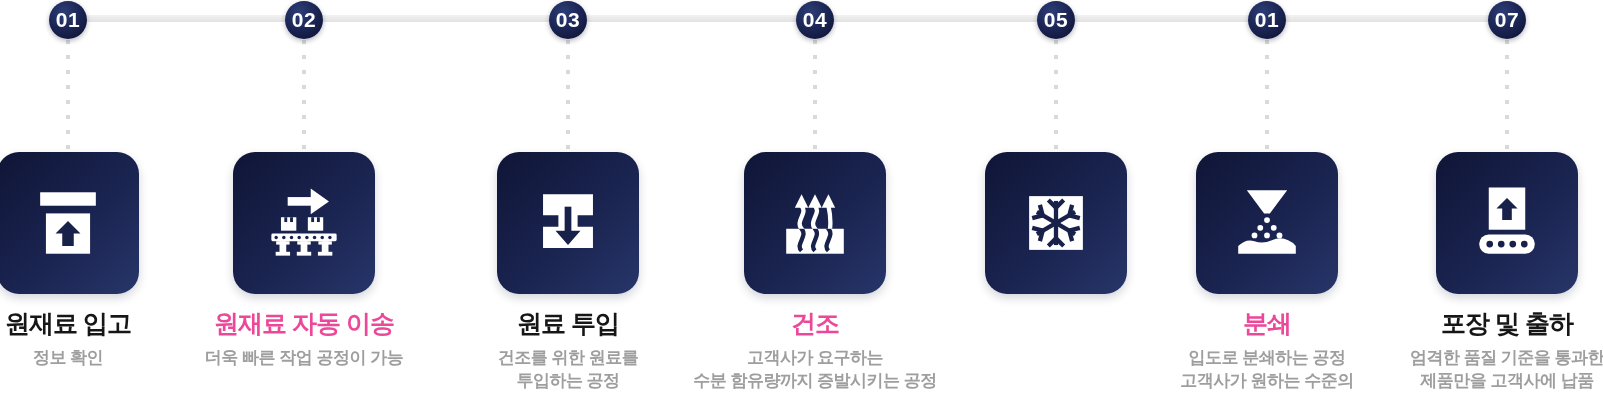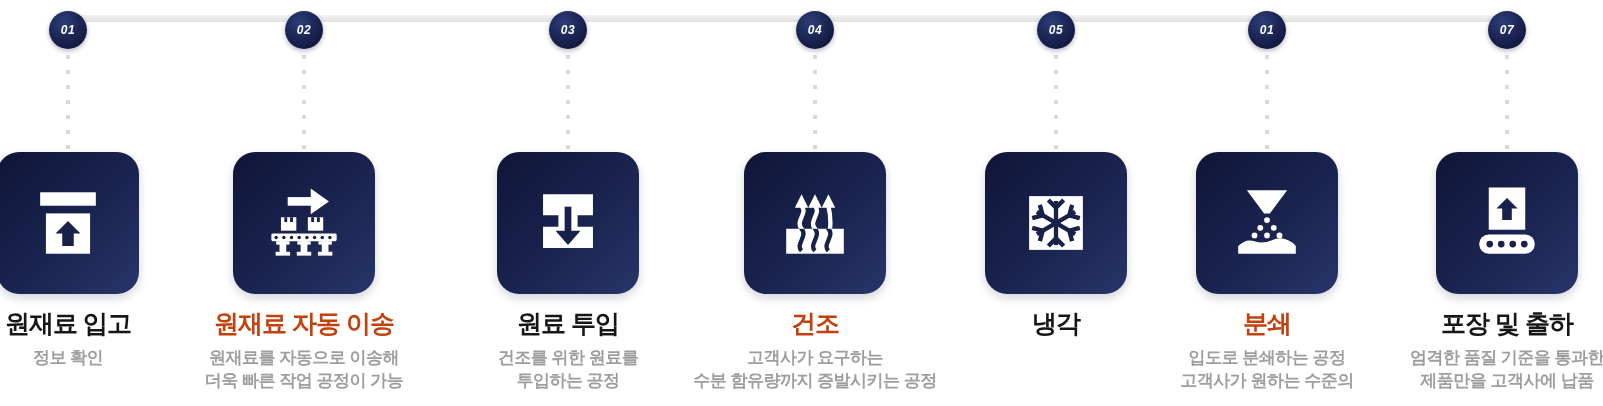--- a/index.html
+++ b/index.html
@@ -7,37 +7,37 @@
   .stage { position:relative; width:1603px; height:406px; overflow:hidden; background:#fff; }
 
   .timeline { position:absolute; left:68px; top:15px; width:1439px; height:7px;
               border-radius:4px; background:linear-gradient(180deg,#f2f2f2,#e2e2e2); z-index:1; }
 
   .step { position:absolute; top:0; width:240px; height:406px; z-index:2; }
 
   .badge { position:absolute; top:1px; left:50%; transform:translateX(-50%);
            width:38px; height:38px; border-radius:50%;
            background:radial-gradient(circle at 38% 30%, #2d3e77 0%, #1b2554 48%, #0c102d 100%);
-           color:#fff; font-style:italic; font-weight:700; font-size:12px; letter-spacing:.5px;
+           color:#fff; font-weight:700; font-size:21px; letter-spacing:.5px;
            display:flex; align-items:center; justify-content:center;
-           box-shadow:0 2px 5px rgba(12,16,45,.30); z-index:3;margin-top:10px; }
+           box-shadow:0 2px 5px rgba(12,16,45,.30); z-index:3; }
 
   .dots { position:absolute; top:40px; left:50%; transform:translateX(-50%);
           width:4px; height:112px;
           background:repeating-linear-gradient(to bottom,#d9d9d9 0 4px,transparent 4px 15px); }
 
   .tile { position:absolute; top:152px; left:50%; transform:translateX(-50%);
           width:142px; height:142px; border-radius:22px;
           background:linear-gradient(135deg,#0f1536 0%,#1a2450 55%,#273569 100%);
           display:flex; align-items:center; justify-content:center;
           box-shadow:0 4px 10px rgba(15,21,54,.18); }
 
   .title { position:absolute; top:306px; width:100%; text-align:center;
            font-size:25px; font-weight:800; letter-spacing:-1px; white-space:nowrap;
-           color:#c2410c; line-height:34px; }
+           color:#ec4899; line-height:34px; }
   .step:nth-child(even) .title { color:#161616; }
 
   .desc { position:absolute; top:346px; left:50%; transform:translateX(-50%);
           width:280px; text-align:center; color:#9e9e9e; font-weight:600;
           font-size:17px; line-height:23px; letter-spacing:-0.5px; }
   .desc span { display:block; white-space:nowrap; }
 
   svg { display:block; }
 </style>
 </head>
@@ -100,21 +100,20 @@
             <rect x="46.5" y="69" width="7" height="12"></rect>
             <rect x="42.5" y="80" width="15" height="4"></rect>
           <rect x="65" y="69" width="14" height="3.5"></rect>
             <rect x="68.5" y="69" width="7" height="12"></rect>
             <rect x="64.5" y="80" width="15" height="4"></rect>
         </g>
       </svg>
     </div>
     <div class="title">원재료 자동 이송</div>
     <div class="desc">
-      <span>원재료를 자동으로 이송해</span>
       <span>더욱 빠른 작업 공정이 가능</span>
     </div>
   </div>
 
   <div class="step" style="left:448px">
     <div class="badge">
         <span>03</span>
       </div>
     <div class="dots"></div>
     <div class="tile">
@@ -197,21 +196,20 @@
           <g transform="rotate(120 50 50)">
             <line x1="50" y1="27" x2="50" y2="73"></line>
             <line x1="50" y1="34" x2="42" y2="26"></line>
               <line x1="50" y1="34" x2="58" y2="26"></line>
             <line x1="50" y1="66" x2="42" y2="74"></line>
               <line x1="50" y1="66" x2="58" y2="74"></line>
           </g>
         </g>
       </svg>
     </div>
-    <div class="title">냉각</div>
   </div>
 
   <div class="step" style="left:1147px">
     <div class="badge">
         <span>01</span>
       </div>
     <div class="dots"></div>
     <div class="tile">
       <svg width="96" height="96" viewBox="0 0 100 100">
         <path d="M29 16 H71 L53 40 H47 Z" fill="#fff"></path>

